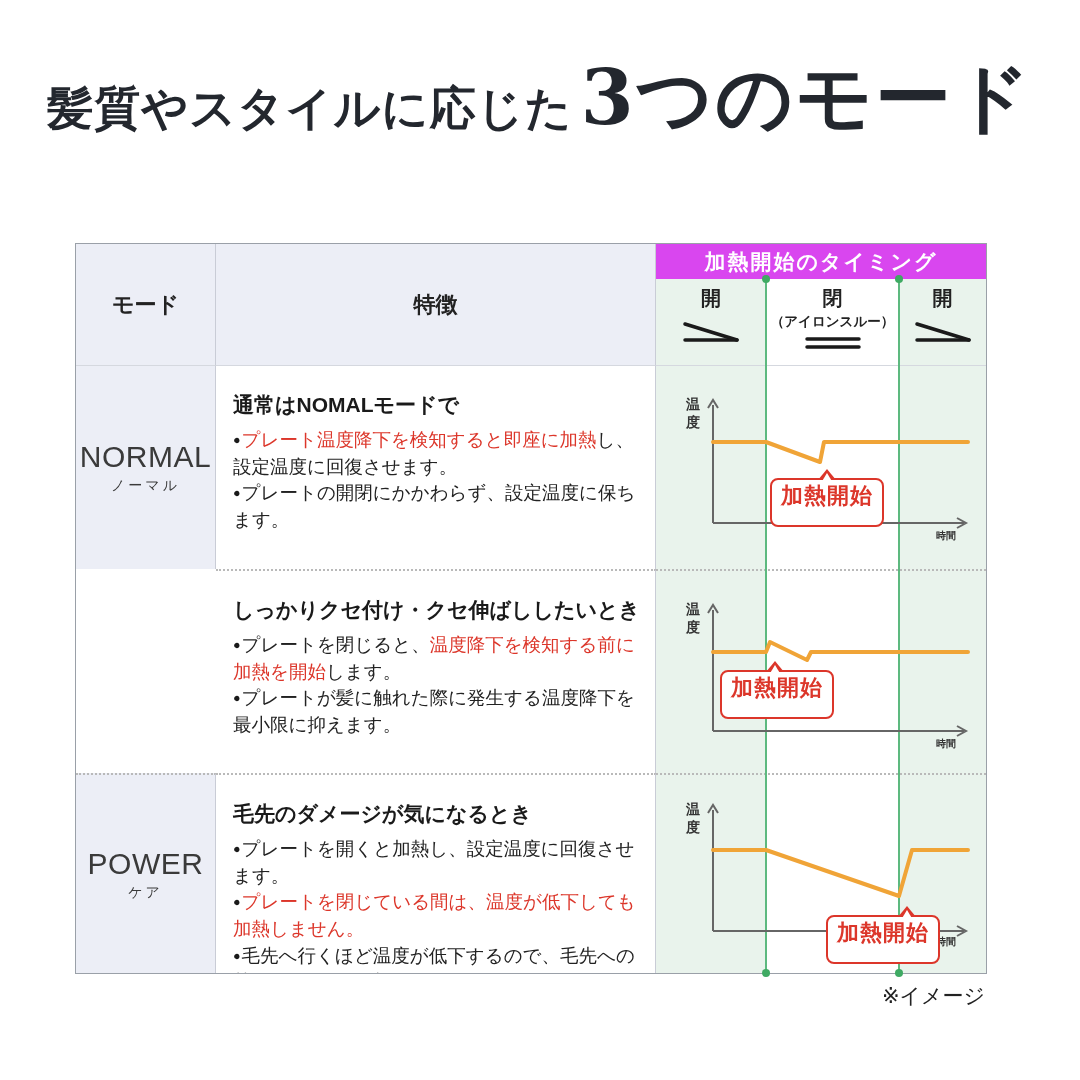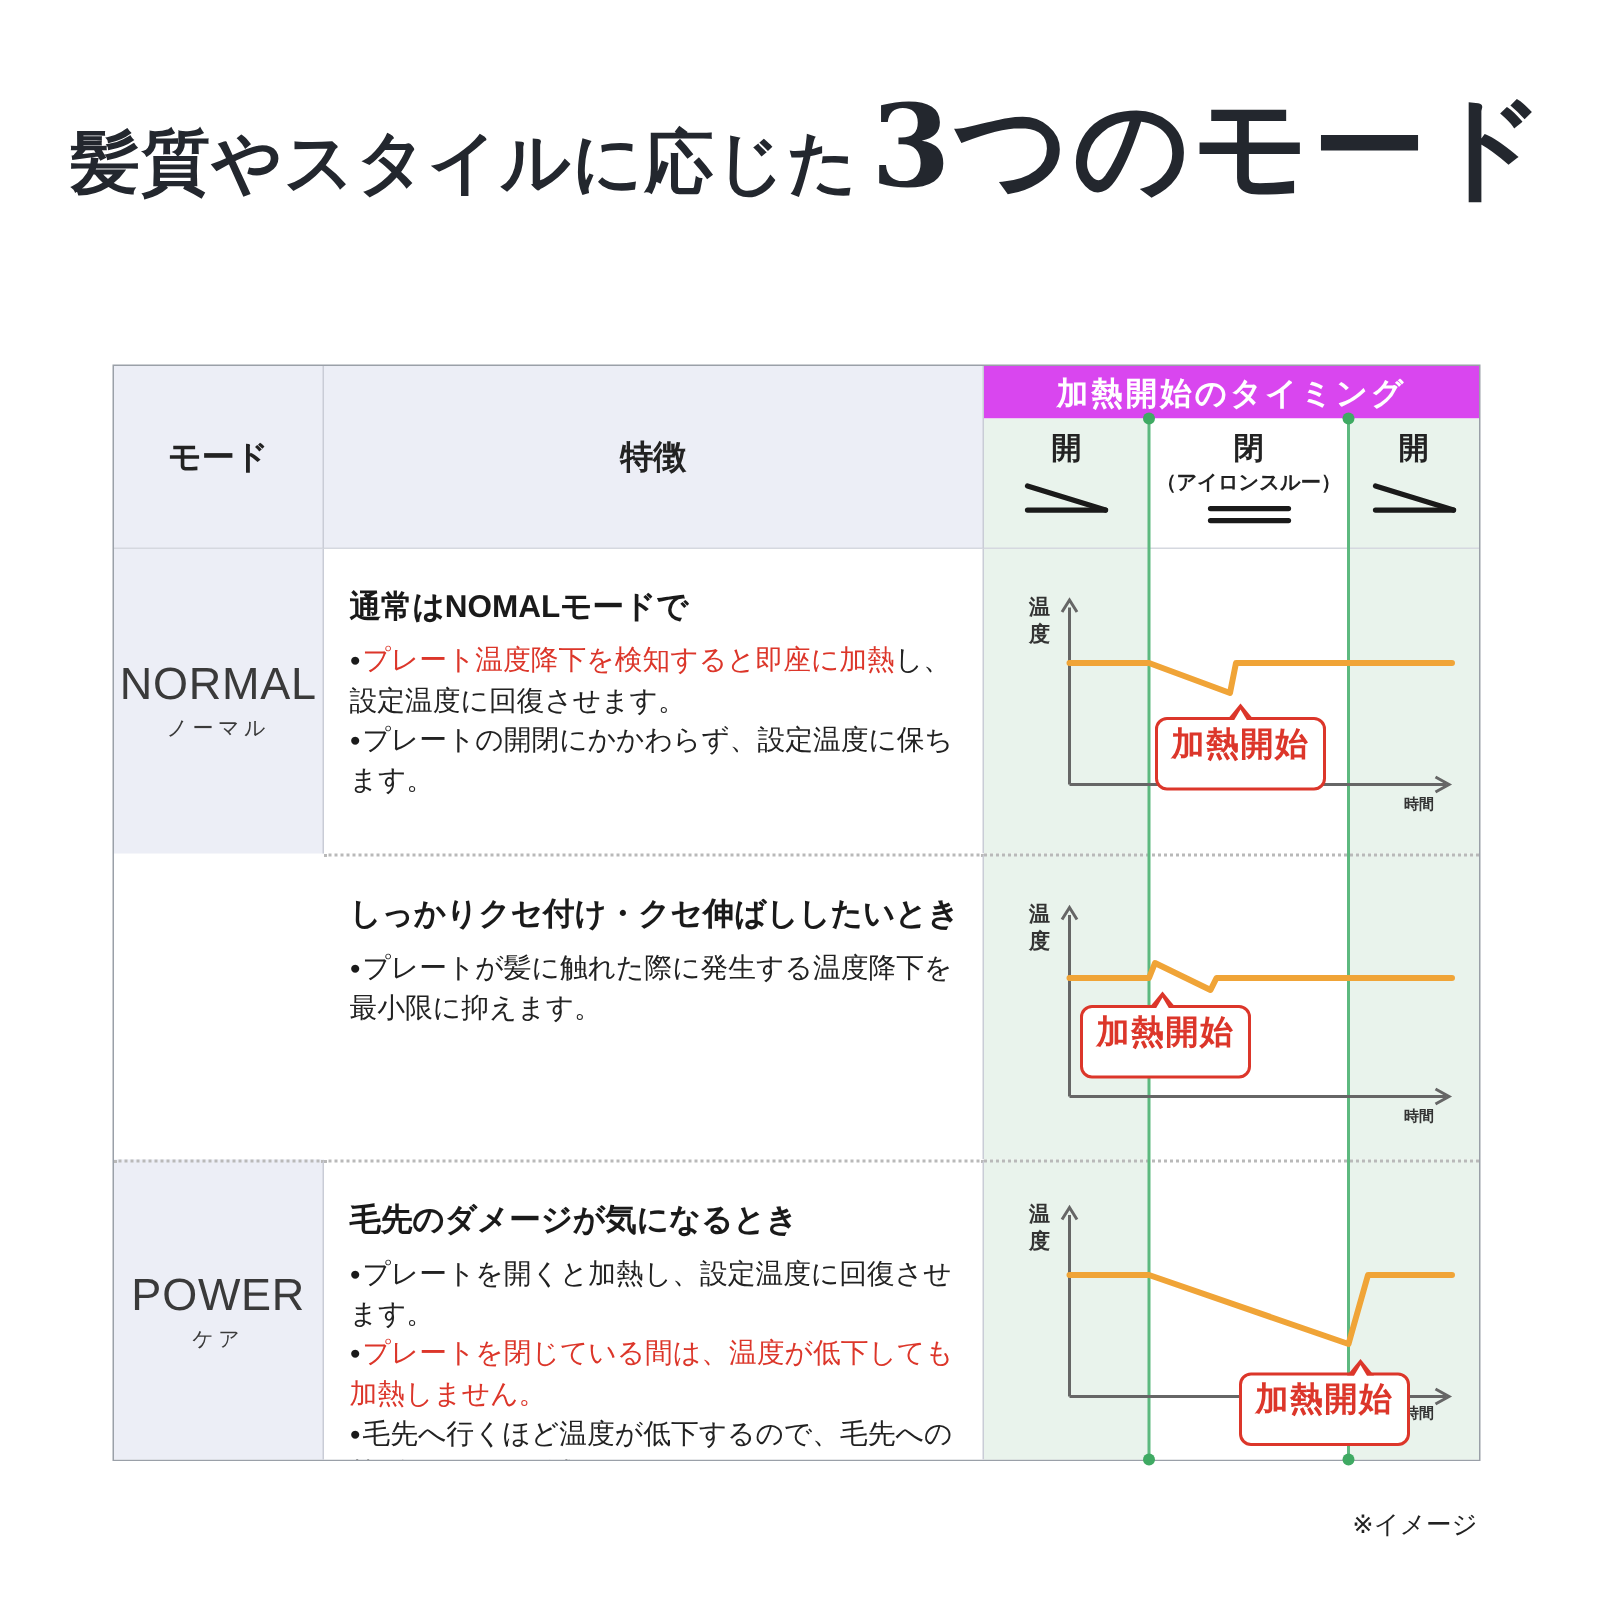--- a/index.html
+++ b/index.html
@@ -60,21 +60,21 @@
   .chartcell svg{position:absolute;left:0;top:0;z-index:2;}
   .ylab{position:absolute;width:16px;font-size:14px;font-weight:bold;color:#333;line-height:1.25;z-index:2;}
   .xlab{position:absolute;font-size:10px;font-weight:bold;color:#333;z-index:2;}
   .callout{position:absolute;background:#fff;border:2px solid #dc362a;border-radius:8px;color:#dc362a;
            font-size:22px;font-weight:bold;padding:1px 9px 14px;letter-spacing:1px;z-index:3;white-space:nowrap;}
   .callout .pt{position:absolute;top:-11px;width:0;height:0;
                border-left:9px solid transparent;border-right:9px solid transparent;border-bottom:11px solid #dc362a;}
   .callout .pt::after{content:"";position:absolute;left:-6px;top:4px;width:0;height:0;
                border-left:6px solid transparent;border-right:6px solid transparent;border-bottom:10px solid #fff;}
 
-  .footnote{position:absolute;top:982px;left:75px;width:910px;text-align:right;font-size:17px;color:#222;margin-top:23px;}
+  .footnote{position:absolute;top:982px;left:75px;width:910px;text-align:right;font-size:21px;color:#222;}
 
   .ic-open polyline, .ic-closed line{stroke:#1a1a1a;stroke-width:3.5;fill:none;stroke-linecap:round;}
 </style>
 </head>
 <body>
 
 <div class="canvas">
 
   <div class="title">
     <span class="t-small">髪質やスタイルに応じた</span><span class="t-large">3つのモード</span>
@@ -137,20 +137,21 @@
      <div class="ylab" style="left:30px;top:30px">温度</div>
      <div class="xlab" style="left:280px;top:163px">時間</div>
      <div class="callout" style="left:114px;top:112px">
        <span class="pt" style="left:calc(50% - 9px)"></span>加熱開始
      </div>
       </div>
 
     <div class="cell feat r2 row2" style="grid-row:4">
       <div class="feat-heading">しっかりクセ付け・クセ伸ばししたいとき</div>
       <div class="bullets">
+          <div class="bullet"><span class="dot">●</span><span>プレートを閉じると、</span><span class="red">温度降下を検知する前に加熱を開始</span><span>します。</span></div>
           <div class="bullet"><span class="dot">●</span><span>プレートが髪に触れた際に発生する温度降下を最小限に抑えます。</span></div>
         </div>
     </div>
     <div class="cell chartcell r2 row2" style="grid-row:4">
         <svg width="330" height="204" viewBox="0 0 330 204">
        <line x1="57" y1="39" x2="57" y2="160" stroke="#666" stroke-width="2"></line>
        <polyline points="52,42 57,34 62,42" fill="none" stroke="#666" stroke-width="2"></polyline>
        <line x1="57" y1="160" x2="308" y2="160" stroke="#666" stroke-width="2"></line>
        <polyline points="301,155 310,160 301,165" fill="none" stroke="#666" stroke-width="2"></polyline>
        <polyline points="57,81 110,81 114,71 151,89 155,81 312,81" fill="none" stroke="#f0a437" stroke-width="4" stroke-linejoin="round" stroke-linecap="round"></polyline>

